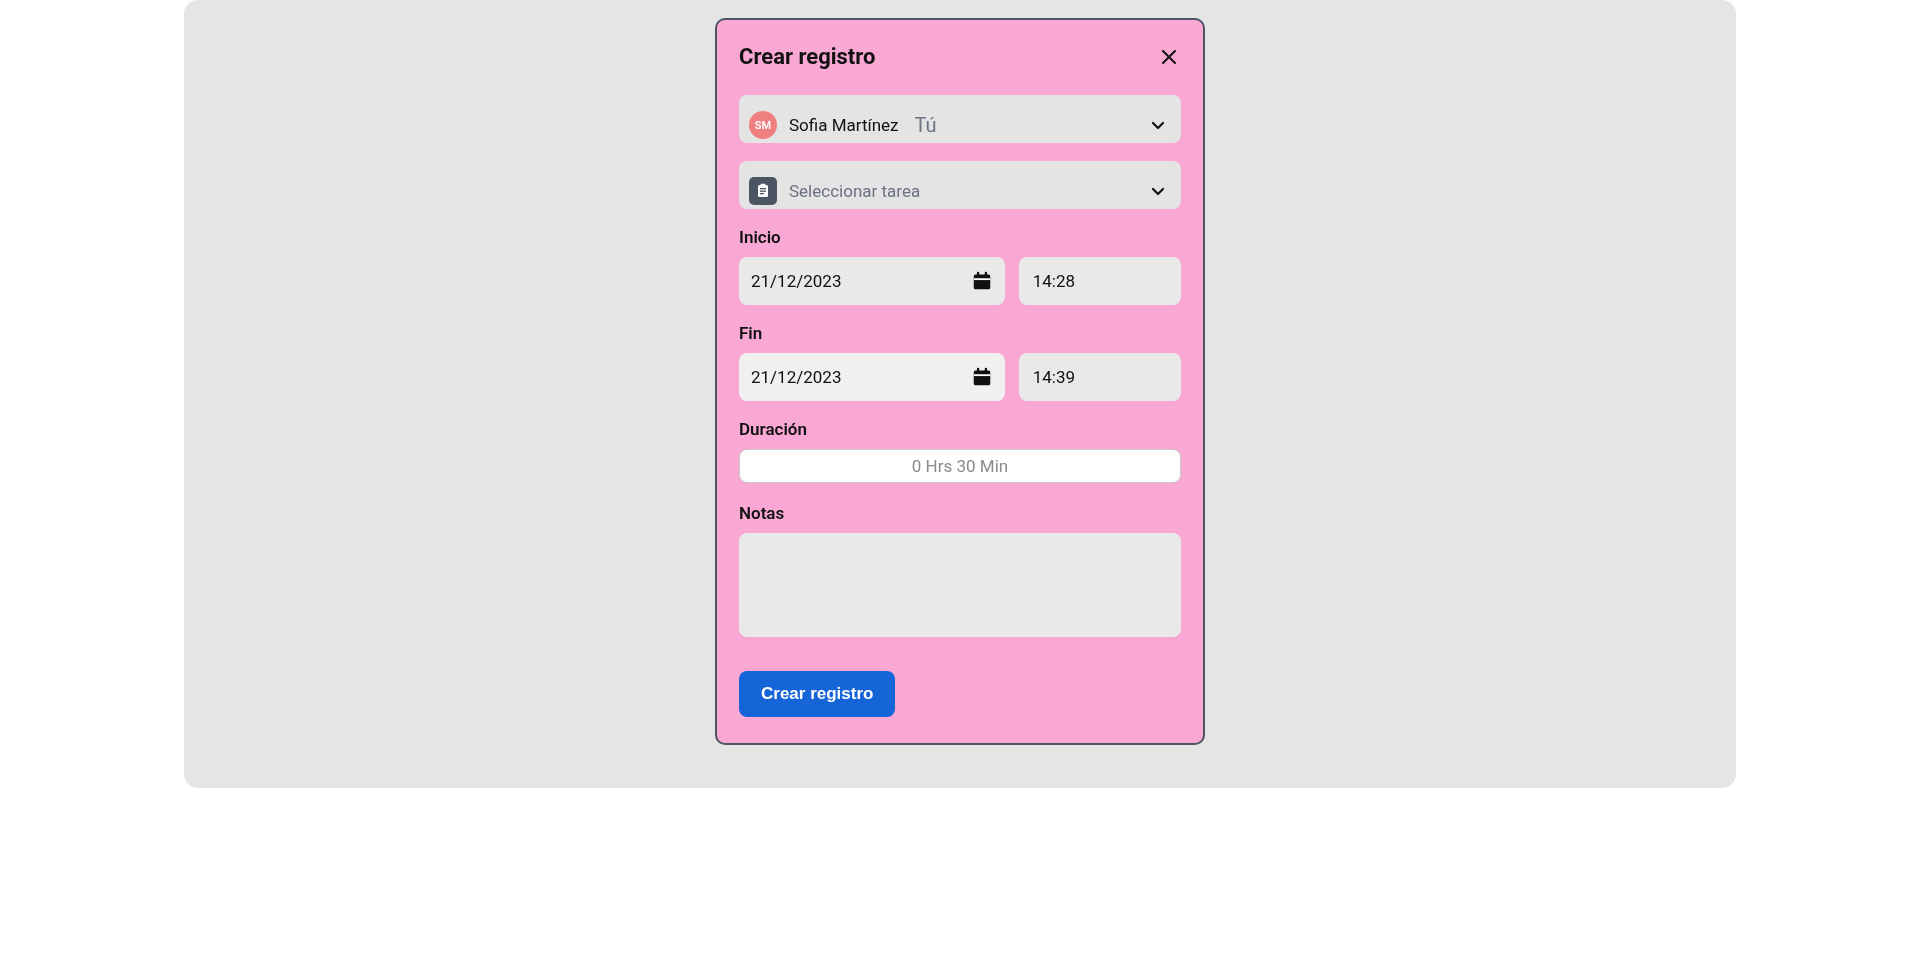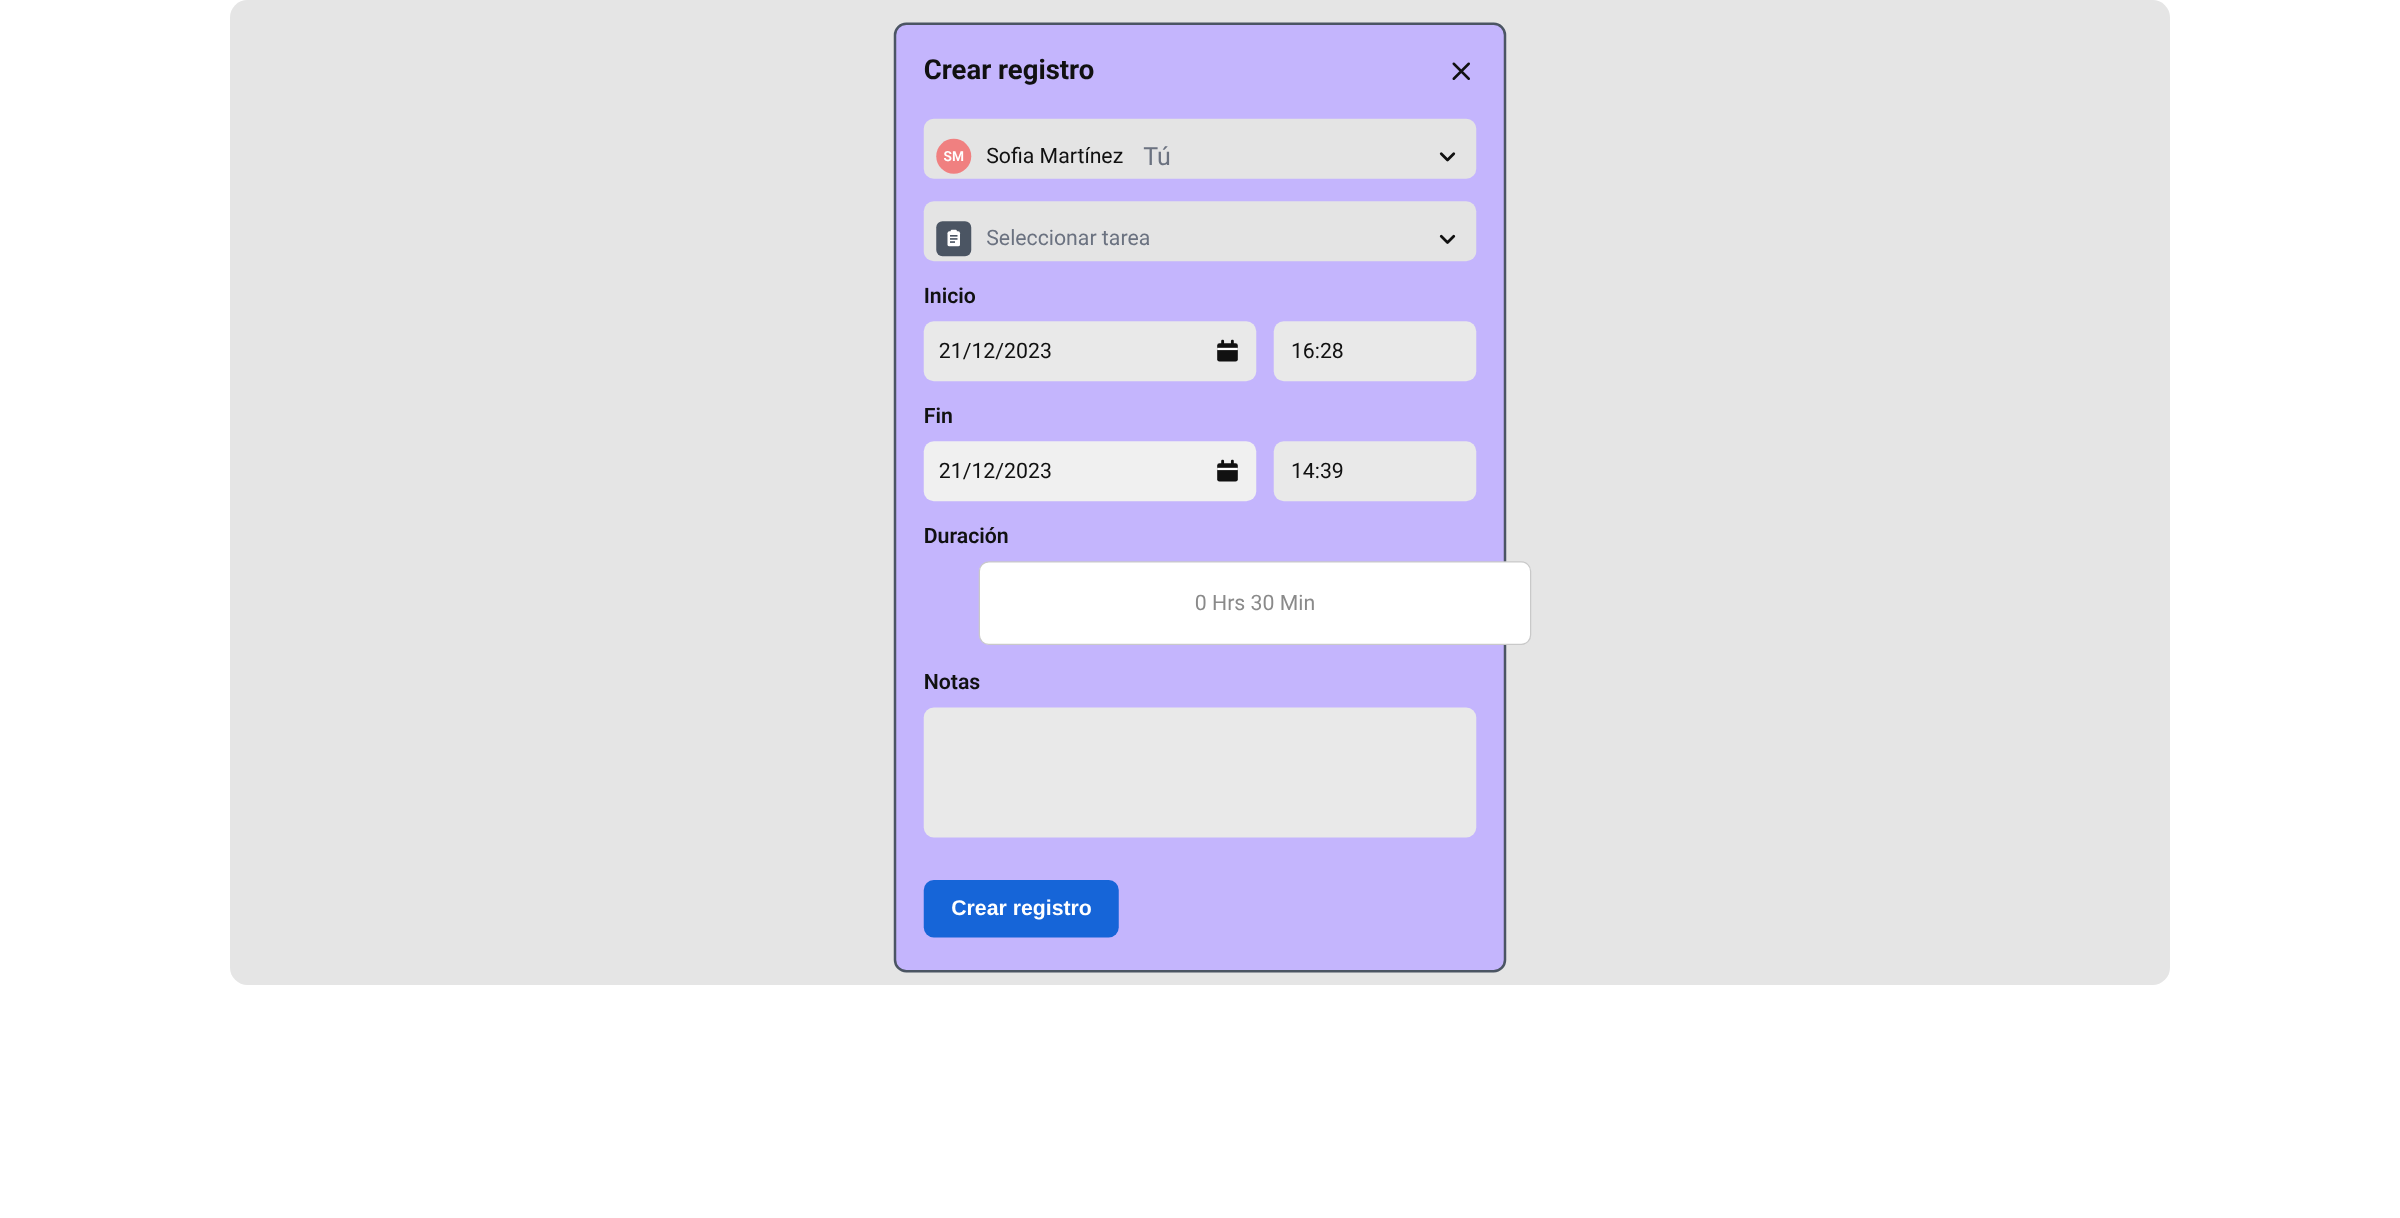--- a/index.html
+++ b/index.html
@@ -19,21 +19,21 @@
     position: relative;
     margin-top: 0;
     overflow: hidden;
   }
   .modal {
     position: absolute;
     left: 50%;
     top: 18px;
     transform: translateX(-50%);
     width: 490px;
-    background: #c4b5fd;
+    background: #f9a8d4;
     border: 2px solid #4b5563;
     border-radius: 10px;
     padding: 24px 22px 26px 22px;
   }
   .modal-header {
     display: flex;
     align-items: center;
     justify-content: space-between;
     margin-bottom: 26px;
   }
@@ -150,31 +150,30 @@
     align-items: center;
     padding: 0 14px;
     cursor: text;
   }
   .time-val {
     font-size: 17px;
     color: #111;
   }
   .duration-input {
     width: 100%;
-    height: 67px;
+    height: 34px;
     border: 1px solid #c9c9c9;
     border-radius: 8px;
     display: flex;
     align-items: center;
     justify-content: center;
     font-size: 17px;
     color: #8a8a8a;
     background: #fff;
     margin-bottom: 20px;
-    margin-left: 44px;
   }
   .notes-area {
     width: 100%;
     height: 104px;
     background: #e9e9e9;
     border-radius: 8px;
     border: none;
     resize: none;
     padding: 12px;
     font-size: 15px;
@@ -244,21 +243,21 @@
       <div class="date-input">
         <span class="date-val">21/12/2023</span>
         <svg class="cal-icon" viewBox="0 0 24 24">
             <rect x="3" y="5" width="18" height="16" rx="2" fill="currentColor"></rect>
             <rect x="3" y="9" width="18" height="2" fill="#fff"></rect>
             <rect x="6.5" y="2" width="2.5" height="5" rx="1" fill="currentColor"></rect>
             <rect x="15" y="2" width="2.5" height="5" rx="1" fill="currentColor"></rect>
           </svg>
       </div>
       <div class="time-input">
-        <span class="time-val">16:28</span>
+        <span class="time-val">14:28</span>
       </div>
     </div>
 
     <div class="section-label">Fin</div>
     <div class="row">
       <div class="date-input light">
         <span class="date-val">21/12/2023</span>
         <svg class="cal-icon" viewBox="0 0 24 24">
             <rect x="3" y="5" width="18" height="16" rx="2" fill="currentColor"></rect>
             <rect x="3" y="9" width="18" height="2" fill="#fff"></rect>

